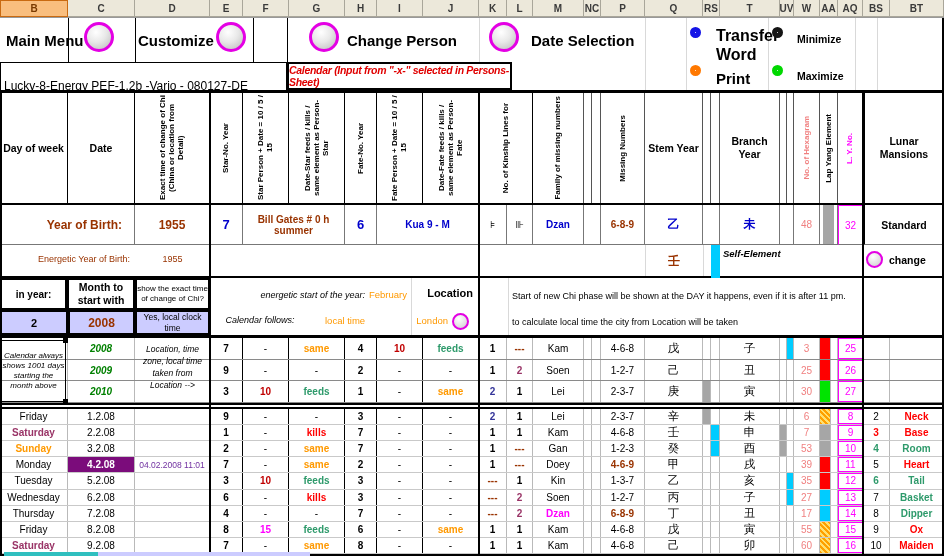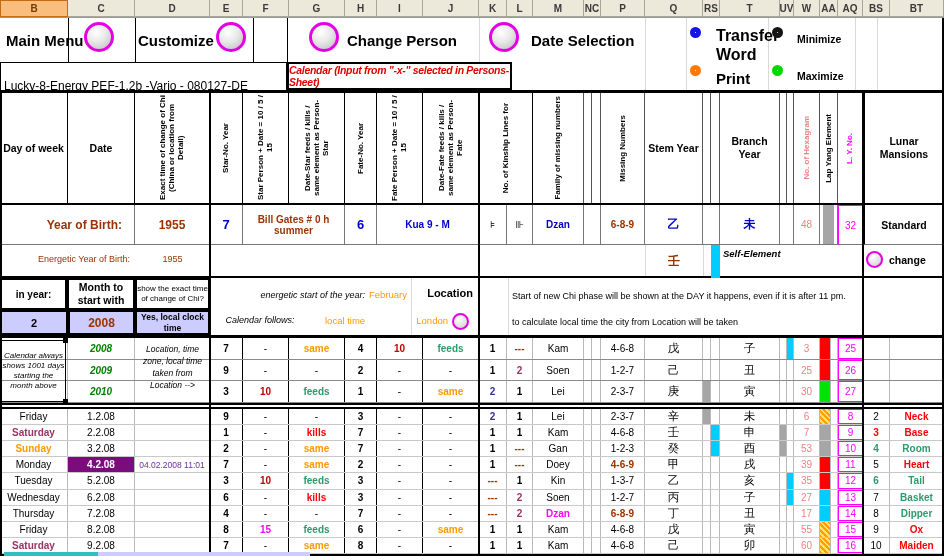--- a/index.html
+++ b/index.html
@@ -314,21 +314,21 @@
   </div>
 
   <div class="band" id="m2">
     <div class="cell wB thickcell lav" style="font-weight:bold;font-size:11px">
         <span>2</span>
       </div>
     <div class="cell wC thickcell lav">
         <span class="c-brown" style="font-size:12px">2008</span>
       </div>
     <div class="cell wD thickcell lav">
-        <span class="hwrap" style="font-size:8.5px;font-weight:bold">Yes, local clock time</span>
+        <span class="hwrap" style="font-size:8.5px;font-weight:normal">Yes, local clock time</span>
       </div>
     <div class="abs note it" style="left:200px;top:5px;width:120px;text-align:center">Calendar follows:</div>
     <div class="abs c-orange" style="left:325px;top:5px;font-size:9.5px;font-weight:normal">local time</div>
     <div class="vfaint" style="left:411px"></div>
     <div class="abs c-orange" style="left:404px;top:5px;width:44px;text-align:right;font-size:9.5px;font-weight:normal">London</div>
     <div class="abs btn-sm" style="left:452px;top:3px"></div>
     <div class="vfaint" style="left:508px"></div>
     <div class="abs note" style="left:512px;top:7px;white-space:nowrap">to calculate local time the city from Location will be taken</div>
   </div>
 

